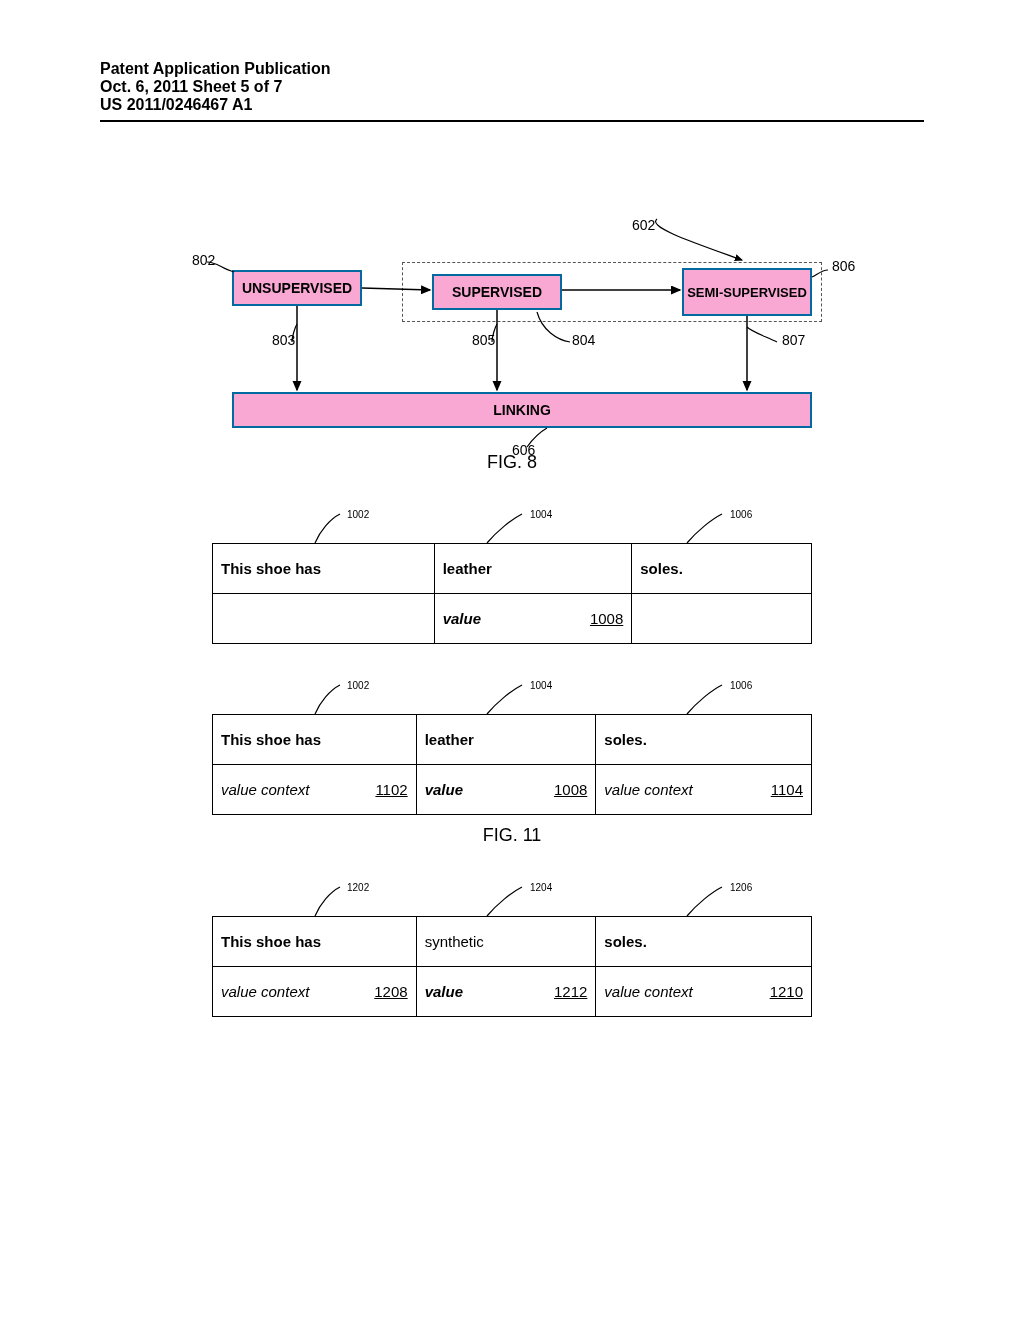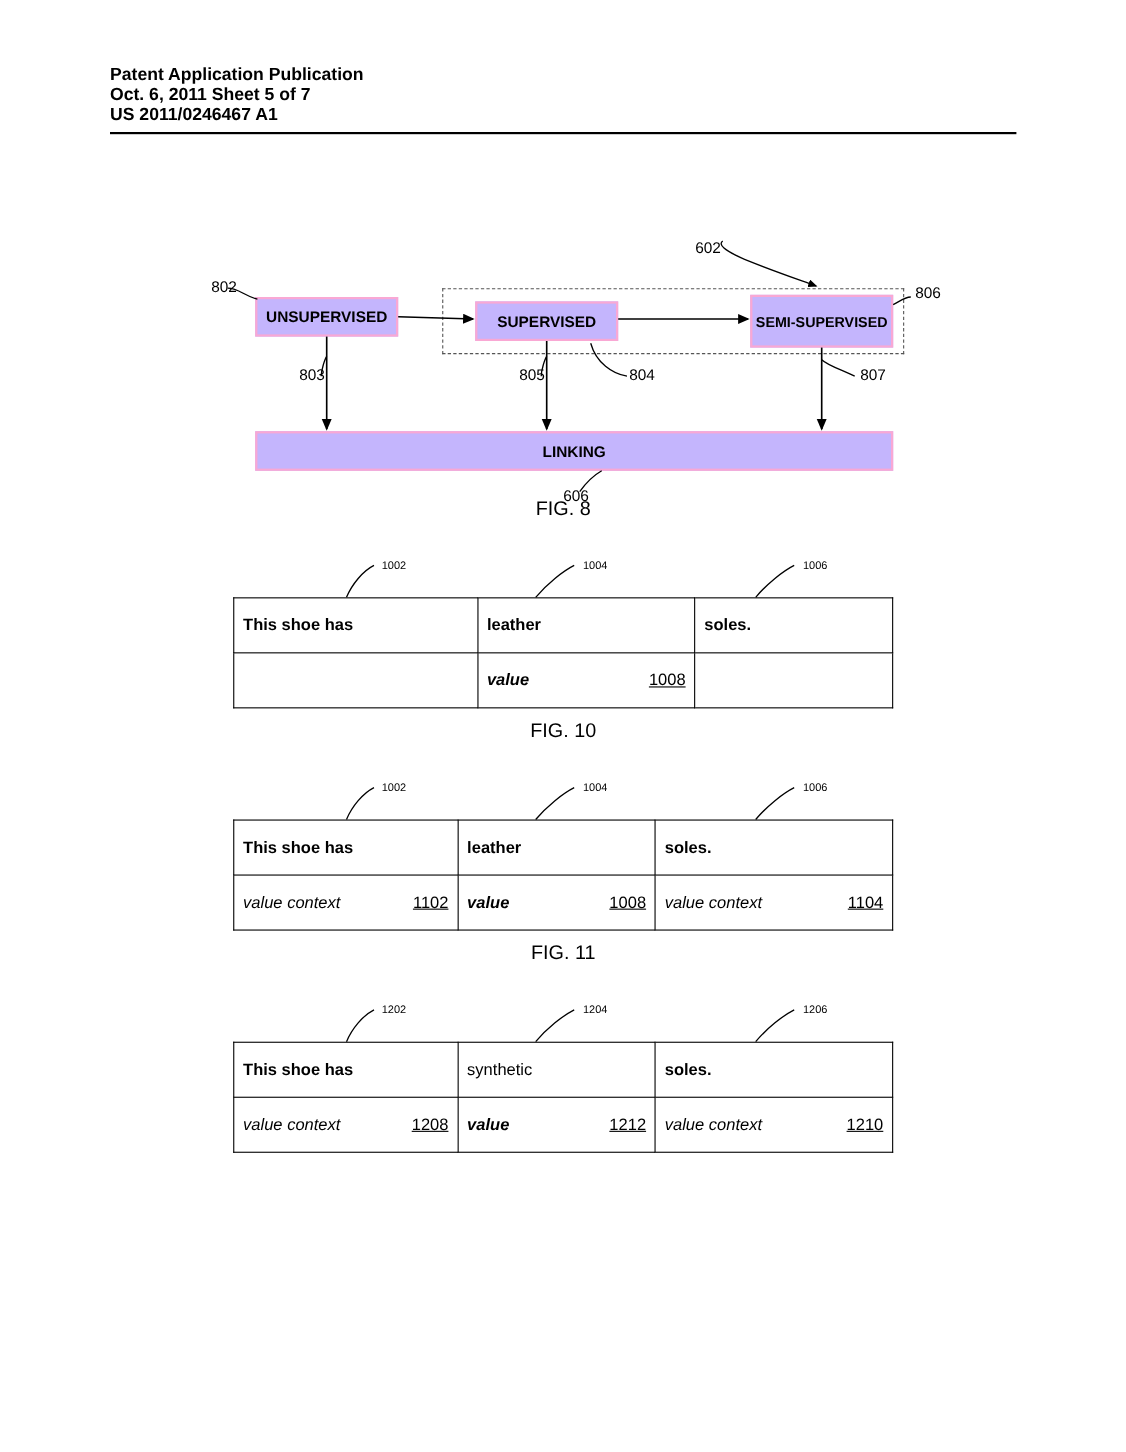--- a/index.html
+++ b/index.html
@@ -43,22 +43,22 @@
     height: 220px;
     margin: 0 auto;
   }
   .dashed-602 {
     position: absolute;
     border: 1px dashed #555;
     top: 40px; left: 210px; width: 420px; height: 60px;
   }
   .box {
     position: absolute;
-    border: 2px solid #f9a8d4;
-    background: #c4b5fd;
+    border: 2px solid #0369a1;
+    background: #f9a8d4;
     font-size: 14px;
     font-weight: bold;
     text-align: center;
     display: flex;
     align-items: center;
     justify-content: center;
   }
   .b-unsup { top:48px; left:40px;  width:130px; height:36px; }
   .b-sup   { top:52px; left:240px; width:130px; height:36px; }
   .b-semi  { top:46px; left:490px; width:130px; height:48px; flex-direction:row; font-size:13px;}
@@ -203,21 +203,20 @@
             <div class="cell-split">
               <span class="bold ital">value</span>
               <span class="und">1008</span>
             </div>
           </td>
           <td></td>
         </tr>
       </tbody>
         </table>
     </div>
-    <div class="fig-caption">FIG. 10</div>
   </div>
 
   <div class="figure-block">
     <div class="tab-wrap">
       <div class="ref-top">
         <svg width="600" height="40">
           <path d="M128,5 C118,10 108,22 103,34" stroke="#000" fill="none" stroke-width="1.2"></path>
           <path d="M310,5 C300,10 285,22 275,34" stroke="#000" fill="none" stroke-width="1.2"></path>
           <path d="M510,5 C500,10 485,22 475,34" stroke="#000" fill="none" stroke-width="1.2"></path>
         </svg>

